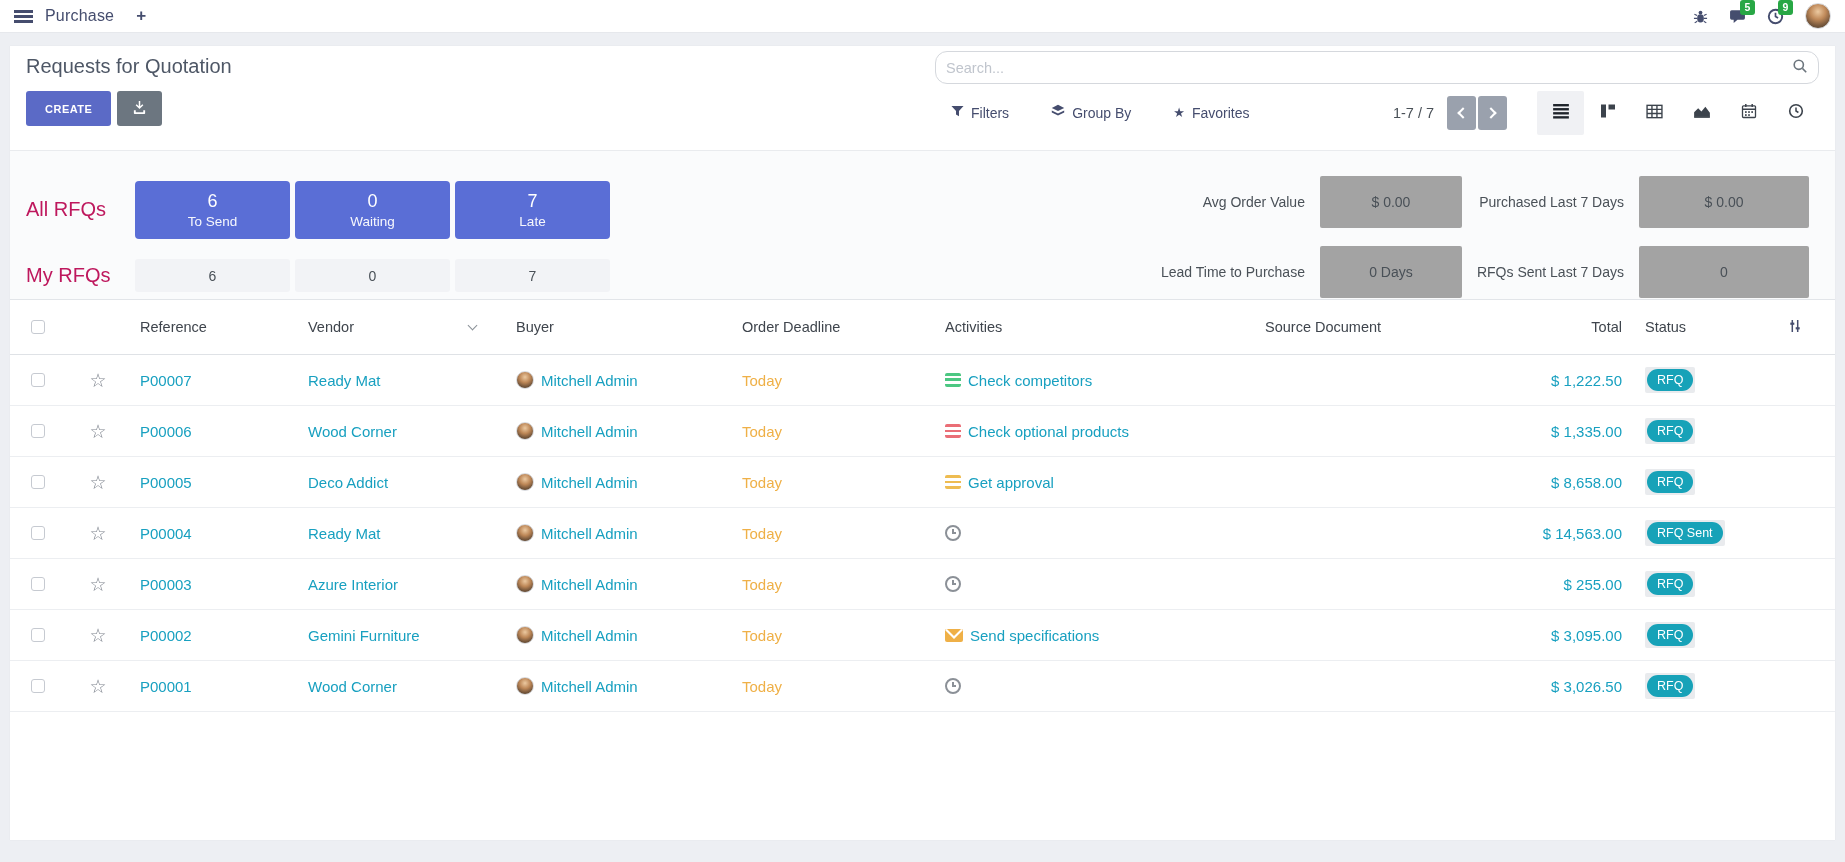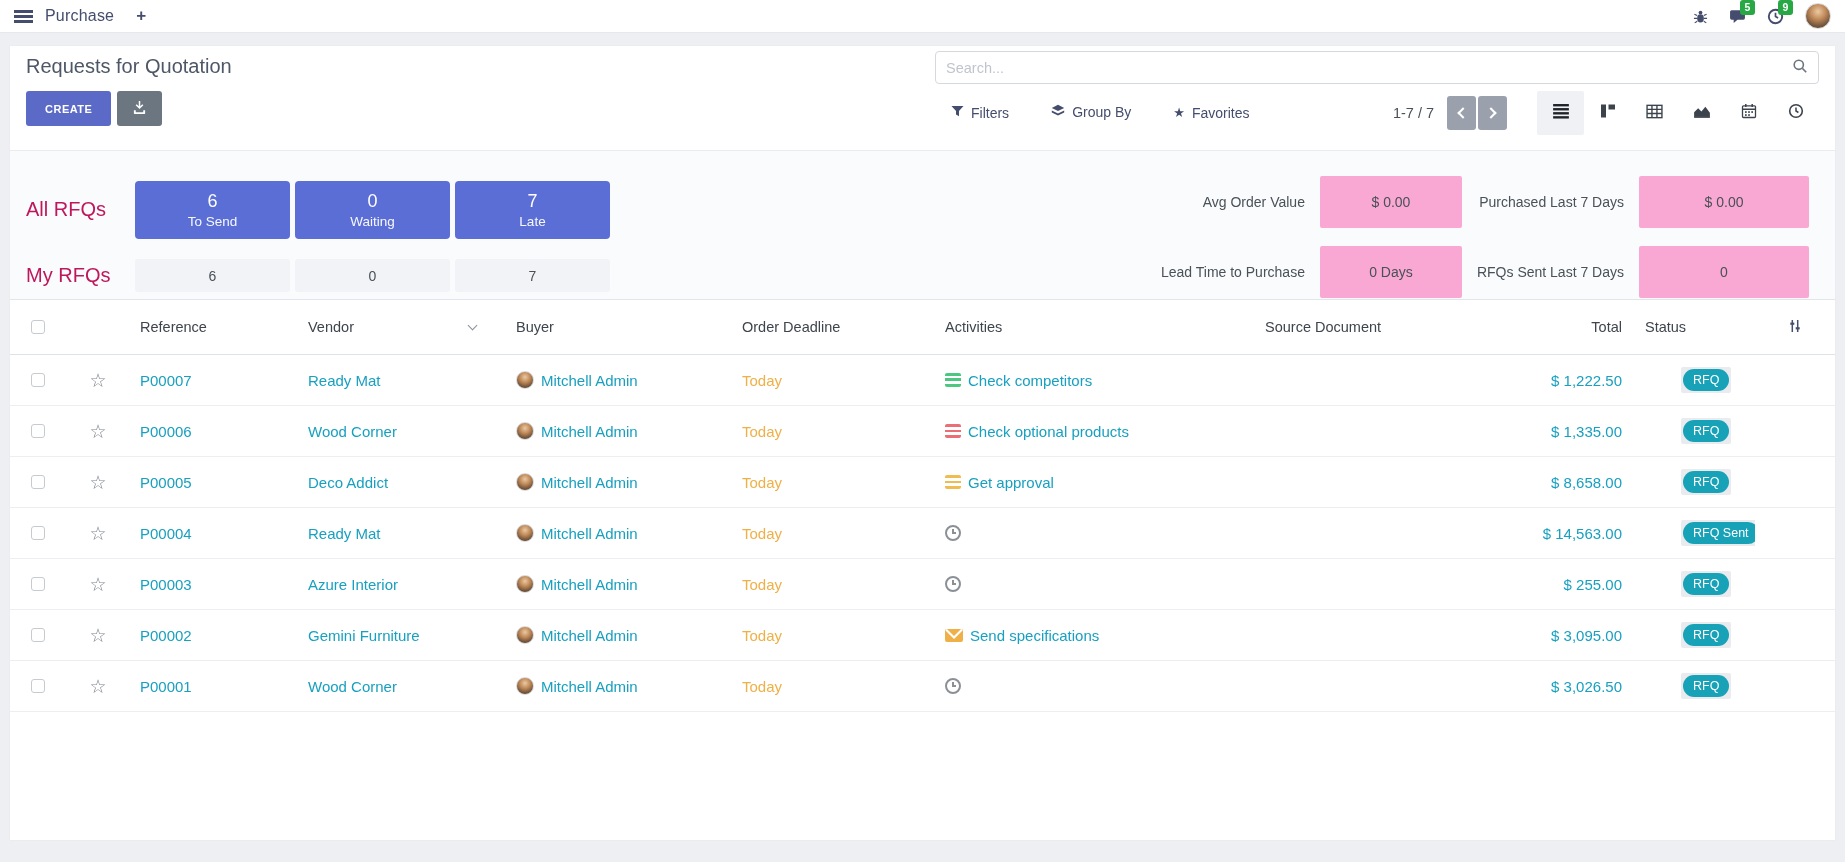--- a/index.html
+++ b/index.html
@@ -21,25 +21,25 @@
   .card { margin:13px 10px 0; background:#fff; height:794px; box-shadow:0 0 1px rgba(0,0,0,.08); }
 
   
   .cp { display:flex; padding:5px 16px 0; height:104px; }
   .cp-left { width:560px; }
   .cp-title { font-size:20px; color:#4e5766; font-weight:500; margin-top:4px; }
   .cp-buttons { display:flex; gap:6px; margin-top:13px; }
   .btn-create { background:#5b6ac6; border:none; color:#fff; font-family:inherit; font-size:11px; font-weight:700; letter-spacing:.5px; padding:0 19px; height:35px; border-radius:3px; cursor:pointer; }
   .btn-export { background:#6c7680; border:none; width:45px; height:35px; border-radius:3px; display:flex; align-items:center; justify-content:center; cursor:pointer; }
   .cp-right { flex:1; margin-left:349px; display:flex; flex-direction:column; }
-  .searchbox { height:33px; border:1px solid #d5d8dd; border-radius:4px; display:flex; align-items:center; padding:0 10px; background:#fff; }
+  .searchbox { height:33px; border:1px solid #d5d8dd; border-radius:12px; display:flex; align-items:center; padding:0 10px; background:#fff; }
   .searchbox input { flex:1; border:none; outline:none; font-family:inherit; font-size:14.5px; color:#495057; }
   .searchbox input::placeholder { color:#c0c5cd; }
   .cp-row2 { display:flex; align-items:center; margin-top:6px; height:45px; padding-left:16px; }
-  .facet { display:flex; align-items:flex-start; gap:7px; font-size:14px; color:#454d6e; cursor:pointer; margin-right:42px; }
+  .facet { display:flex; align-items:center; gap:7px; font-size:14px; color:#454d6e; cursor:pointer; margin-right:42px; }
   .facet .fav-star { font-size:13px; color:#454d6e; }
   .pager { display:flex; align-items:center; margin-left:auto;justify-content:center; }
   .pager-text { font-size:14.5px; color:#495057; margin-right:13px; }
   .pg-btn { width:29px; height:34px; background:#9aa1ad; border:none; border-radius:3px; display:flex; align-items:center; justify-content:center; cursor:pointer; }
   .pg-btn + .pg-btn { margin-left:2px; }
   .chev { width:8px; height:8px; border-right:2px solid #fff; border-bottom:2px solid #fff; display:inline-block; }
   .chev.left { transform:rotate(135deg); margin-left:3px; }
   .chev.right { transform:rotate(-45deg); margin-right:3px; }
   .view-switcher { display:flex; margin-left:30px; }
   .vs-btn { width:47px; height:44px; display:flex; align-items:center; justify-content:center; background:transparent; border:none; cursor:pointer; }
@@ -48,21 +48,21 @@
   
   .dash { height:150px; background:#fafbfc; border-top:1px solid #e9ebee; border-bottom:1px solid #e2e5e9; display:flex; padding:23px 16px 0; }
   .dash-left { display:grid; grid-template-columns:104px 155px 155px 155px; column-gap:5px; row-gap:7px; align-items:center; }
   .dash-rowlabel { font-size:20px; color:#be185d; cursor:pointer; }
   .tile { background:#5a6ed6; color:#fff; border-radius:4px; height:58px; display:flex; flex-direction:column; align-items:center; justify-content:center; cursor:pointer; }
   .tile-num { font-size:18px; line-height:1.2; }
   .tile-cap { font-size:13.5px; opacity:.95; margin-top:1px; }
   .mytile { background:#f2f3f6; border-radius:3px; height:33px; display:flex; align-items:center; justify-content:center; font-size:14px; color:#495057; cursor:pointer; }
   .dash-stats { margin-left:auto; display:grid; grid-template-columns:auto 142px auto 170px; column-gap:15px; row-gap:15px; align-items:center; margin-right:10px; }
   .stat-label { text-align:right; font-size:14px; color:#4a5158; }
-  .stat-box { background:#f9a8d4; height:52px; display:flex; align-items:center; justify-content:center; font-size:14px; color:#495057; border-radius:2px; cursor:pointer; }
+  .stat-box { background:#a3a3a3; height:52px; display:flex; align-items:center; justify-content:center; font-size:14px; color:#495057; border-radius:2px; cursor:pointer; }
 
   
   .grid-row { display:grid; grid-template-columns:56px 64px 168px 208px 226px 203px 320px 245px 135px 120px 1fr; align-items:center; }
   .thead { height:55px; border-bottom:1px solid #dfe2e6; font-size:14.5px; font-weight:500; color:#3f454d; }
   .trow { height:51px; border-bottom:1px solid #eceef1; font-size:15px; cursor:pointer; }
   .tfoot { height:46px; border-bottom:1px solid #e6e8eb; font-size:15px; }
   .cell { padding-left:10px; white-space:nowrap; overflow:hidden; }
   .c-center { display:flex; justify-content:center; padding-left:0; }
   .c-right { text-align:right; padding-right:13px; padding-left:0; }
   .c-vendor-h { display:flex; align-items:center; justify-content:space-between; padding-right:30px; }
@@ -77,21 +77,21 @@
   .act-icon { display:inline-block; flex:0 0 auto; }
   .act-icon[data-icon="tasks-green"], .act-icon[data-icon="tasks-red"], .act-icon[data-icon="tasks-yellow"] { width:16px; height:14px; border-radius:2px; }
   .act-icon[data-icon="tasks-green"]  { background:repeating-linear-gradient(to bottom,#4cc782 0 2.9px, transparent 2.9px 5.5px); }
   .act-icon[data-icon="tasks-red"]    { background:repeating-linear-gradient(to bottom,#ea6e76 0 2.9px, transparent 2.9px 5.5px); }
   .act-icon[data-icon="tasks-yellow"] { background:repeating-linear-gradient(to bottom,#eebc51 0 2.9px, transparent 2.9px 5.5px); }
   .act-icon[data-icon="clock"] { width:16px; height:16px; border:2px solid #8b9097; border-radius:50%; position:relative; }
   .act-icon[data-icon="clock"]::before { content:""; position:absolute; left:5px; top:2px; width:2px; height:5px; background:#8b9097; }
   .act-icon[data-icon="clock"]::after { content:""; position:absolute; left:5px; top:5px; width:4px; height:2px; background:#8b9097; }
   .act-icon[data-icon="mail"] { width:18px; height:13px; background:#efb047; border-radius:2px; position:relative; overflow:hidden; }
   .act-icon[data-icon="mail"]::before { content:""; position:absolute; top:-7px; left:2px; width:10px; height:10px; background:#efb047; border:2px solid #fff; transform:rotate(45deg); }
-  .pillwrap { background:#e9ebee; border-radius:2px; padding:2px 2px; display:inline-block;margin-left:36px; }
+  .pillwrap { background:#e9ebee; border-radius:2px; padding:2px 2px; display:inline-block; }
   .pill { background:#17a2b8; color:#fff; font-size:12.5px; padding:3px 10px; border-radius:11px; display:inline-block; line-height:1.3; }
   .foot-total { font-weight:700; color:#3a4047; }
 </style>
 </head>
 <body>
 
 <div class="topbar">
   <span class="hamburger"></span>
   <span class="brand">Purchase</span>
   <span class="addtab">+</span>

